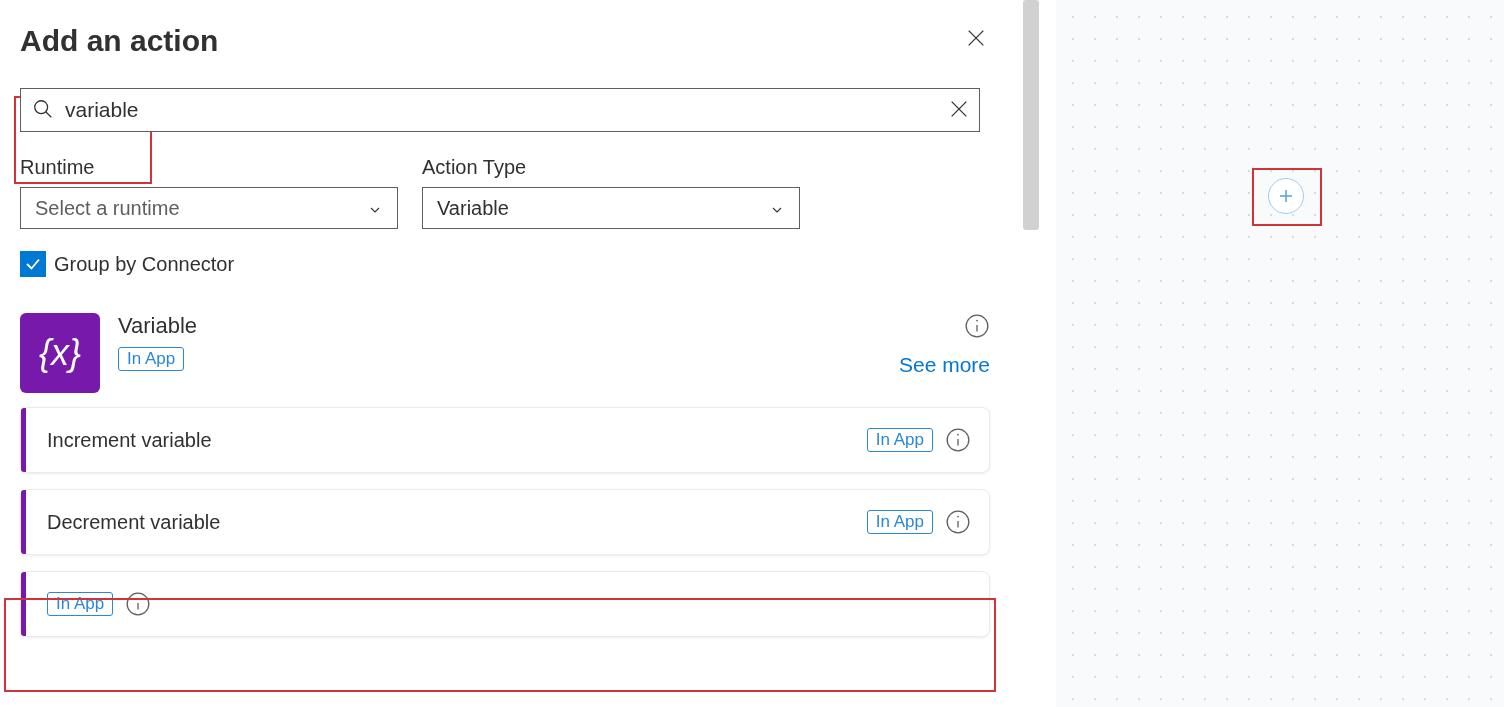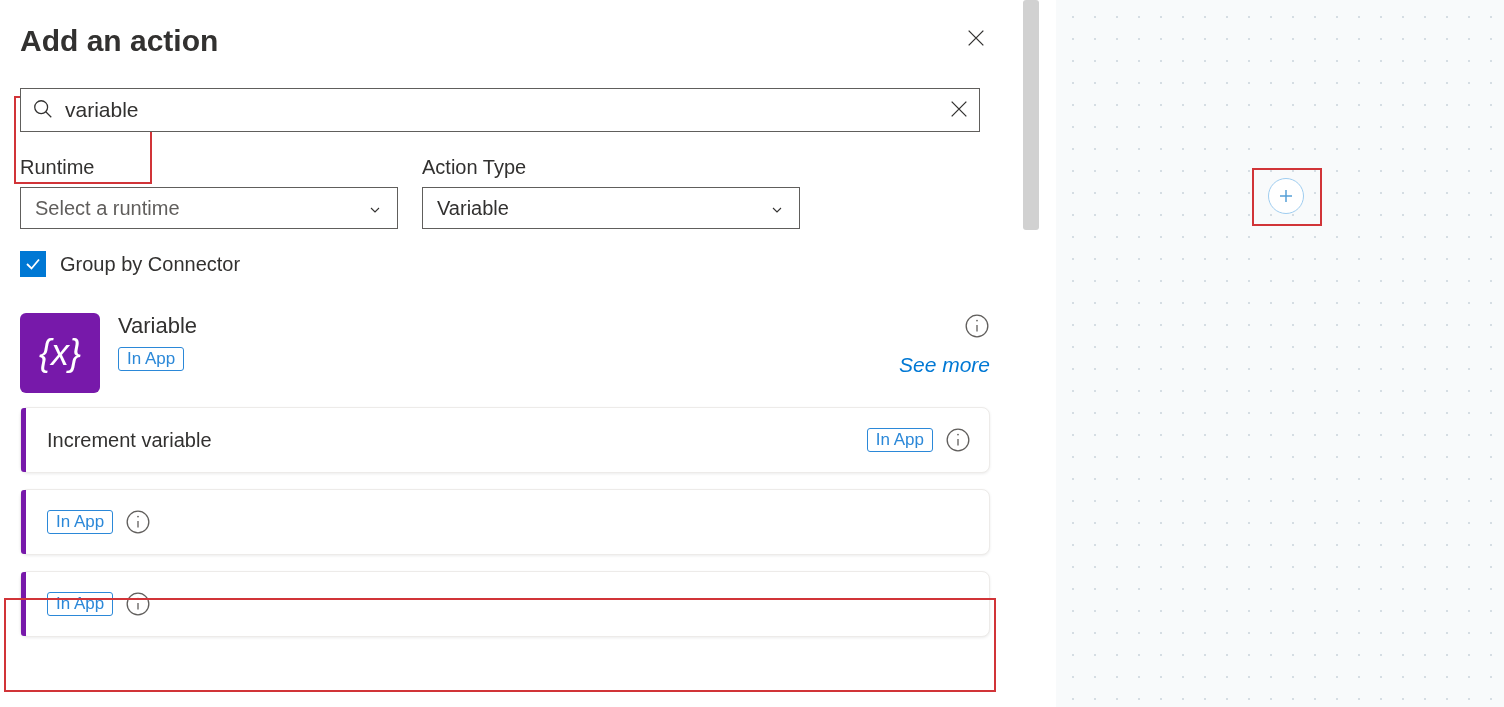--- a/index.html
+++ b/index.html
@@ -30,39 +30,39 @@
   .filter-label { font-size:20px; color:#323130; margin-bottom:8px; }
   .select {
     width:378px; height:42px; border:1px solid #605e5c; background:#fff;
     display:flex; align-items:center; justify-content:space-between;
     padding:0 14px; font-size:20px; color:#323130; cursor:pointer;
   }
   .select.placeholder-text { color:#605e5c; }
   .chev { width:16px; height:16px; }
   .chev svg { width:100%; height:100%; stroke:#323130; stroke-width:1.6; fill:none; }
 
-  .group-row { display:flex; align-items:center; gap:14px; margin-top:22px; }
+  .group-row { display:flex; align-items:center; gap:8px; margin-top:22px; }
   .checkbox { width:26px; height:26px; background:#0078d4; display:flex; align-items:center; justify-content:center; }
   .checkbox svg { width:18px; height:18px; stroke:#fff; stroke-width:2.4; fill:none; }
   .group-label { font-size:20px; color:#323130; }
 
   .connector { margin-top:36px; }
   .connector-head { display:flex; align-items:flex-start; }
   .connector-icon {
     width:80px; height:80px; background:#7719aa; border-radius:6px;
     display:flex; align-items:center; justify-content:center;
     color:#fff; font-size:36px; font-style:italic; font-family:"Times New Roman",serif;
   }
   .connector-meta { margin-left:18px; }
   .connector-name { font-size:22px; color:#323130; font-weight:400; }
   .badge {
     display:inline-block; margin-top:8px; padding:1px 8px;
     border:1.5px solid #2b88d8; color:#2b88d8; font-size:17px; border-radius:3px;
   }
-  .connector-right { margin-left:auto; display:flex; flex-direction:column; align-items:flex-end; gap:14px;font-style:italic; }
+  .connector-right { margin-left:auto; display:flex; flex-direction:column; align-items:flex-end; gap:14px; }
   .info-icon { width:26px; height:26px; }
   .info-icon svg { width:100%; height:100%; stroke:#605e5c; stroke-width:1.2; fill:none; }
   .see-more { color:#0078d4; font-size:21px; cursor:pointer; }
 
   .actions { margin-top:14px; }
   .action {
     position:relative; height:66px; border:1px solid #edebe9; border-radius:8px;
     box-shadow:0 1px 3px rgba(0,0,0,0.08);
     display:flex; align-items:center; padding:0 18px 0 26px;
     margin-bottom:16px; background:#fff; cursor:pointer;
@@ -204,20 +204,21 @@
         <div class="action">
           <span class="action-name">Increment variable</span>
           <span class="badge">In App</span>
           <span class="info-icon"><svg viewBox="0 0 24 24">
               <circle cx="12" cy="12" r="10"></circle>
               <circle cx="12" cy="7" r="0.8" fill="#605e5c" stroke="none"></circle>
               <path d="M12 11 L12 17"></path>
             </svg></span>
         </div>
         <div class="action">
+          <span class="action-name">Decrement variable</span>
           <span class="badge">In App</span>
           <span class="info-icon"><svg viewBox="0 0 24 24">
               <circle cx="12" cy="12" r="10"></circle>
               <circle cx="12" cy="7" r="0.8" fill="#605e5c" stroke="none"></circle>
               <path d="M12 11 L12 17"></path>
             </svg></span>
         </div>
         <div class="action">
           <span class="badge">In App</span>
           <span class="info-icon"><svg viewBox="0 0 24 24">

